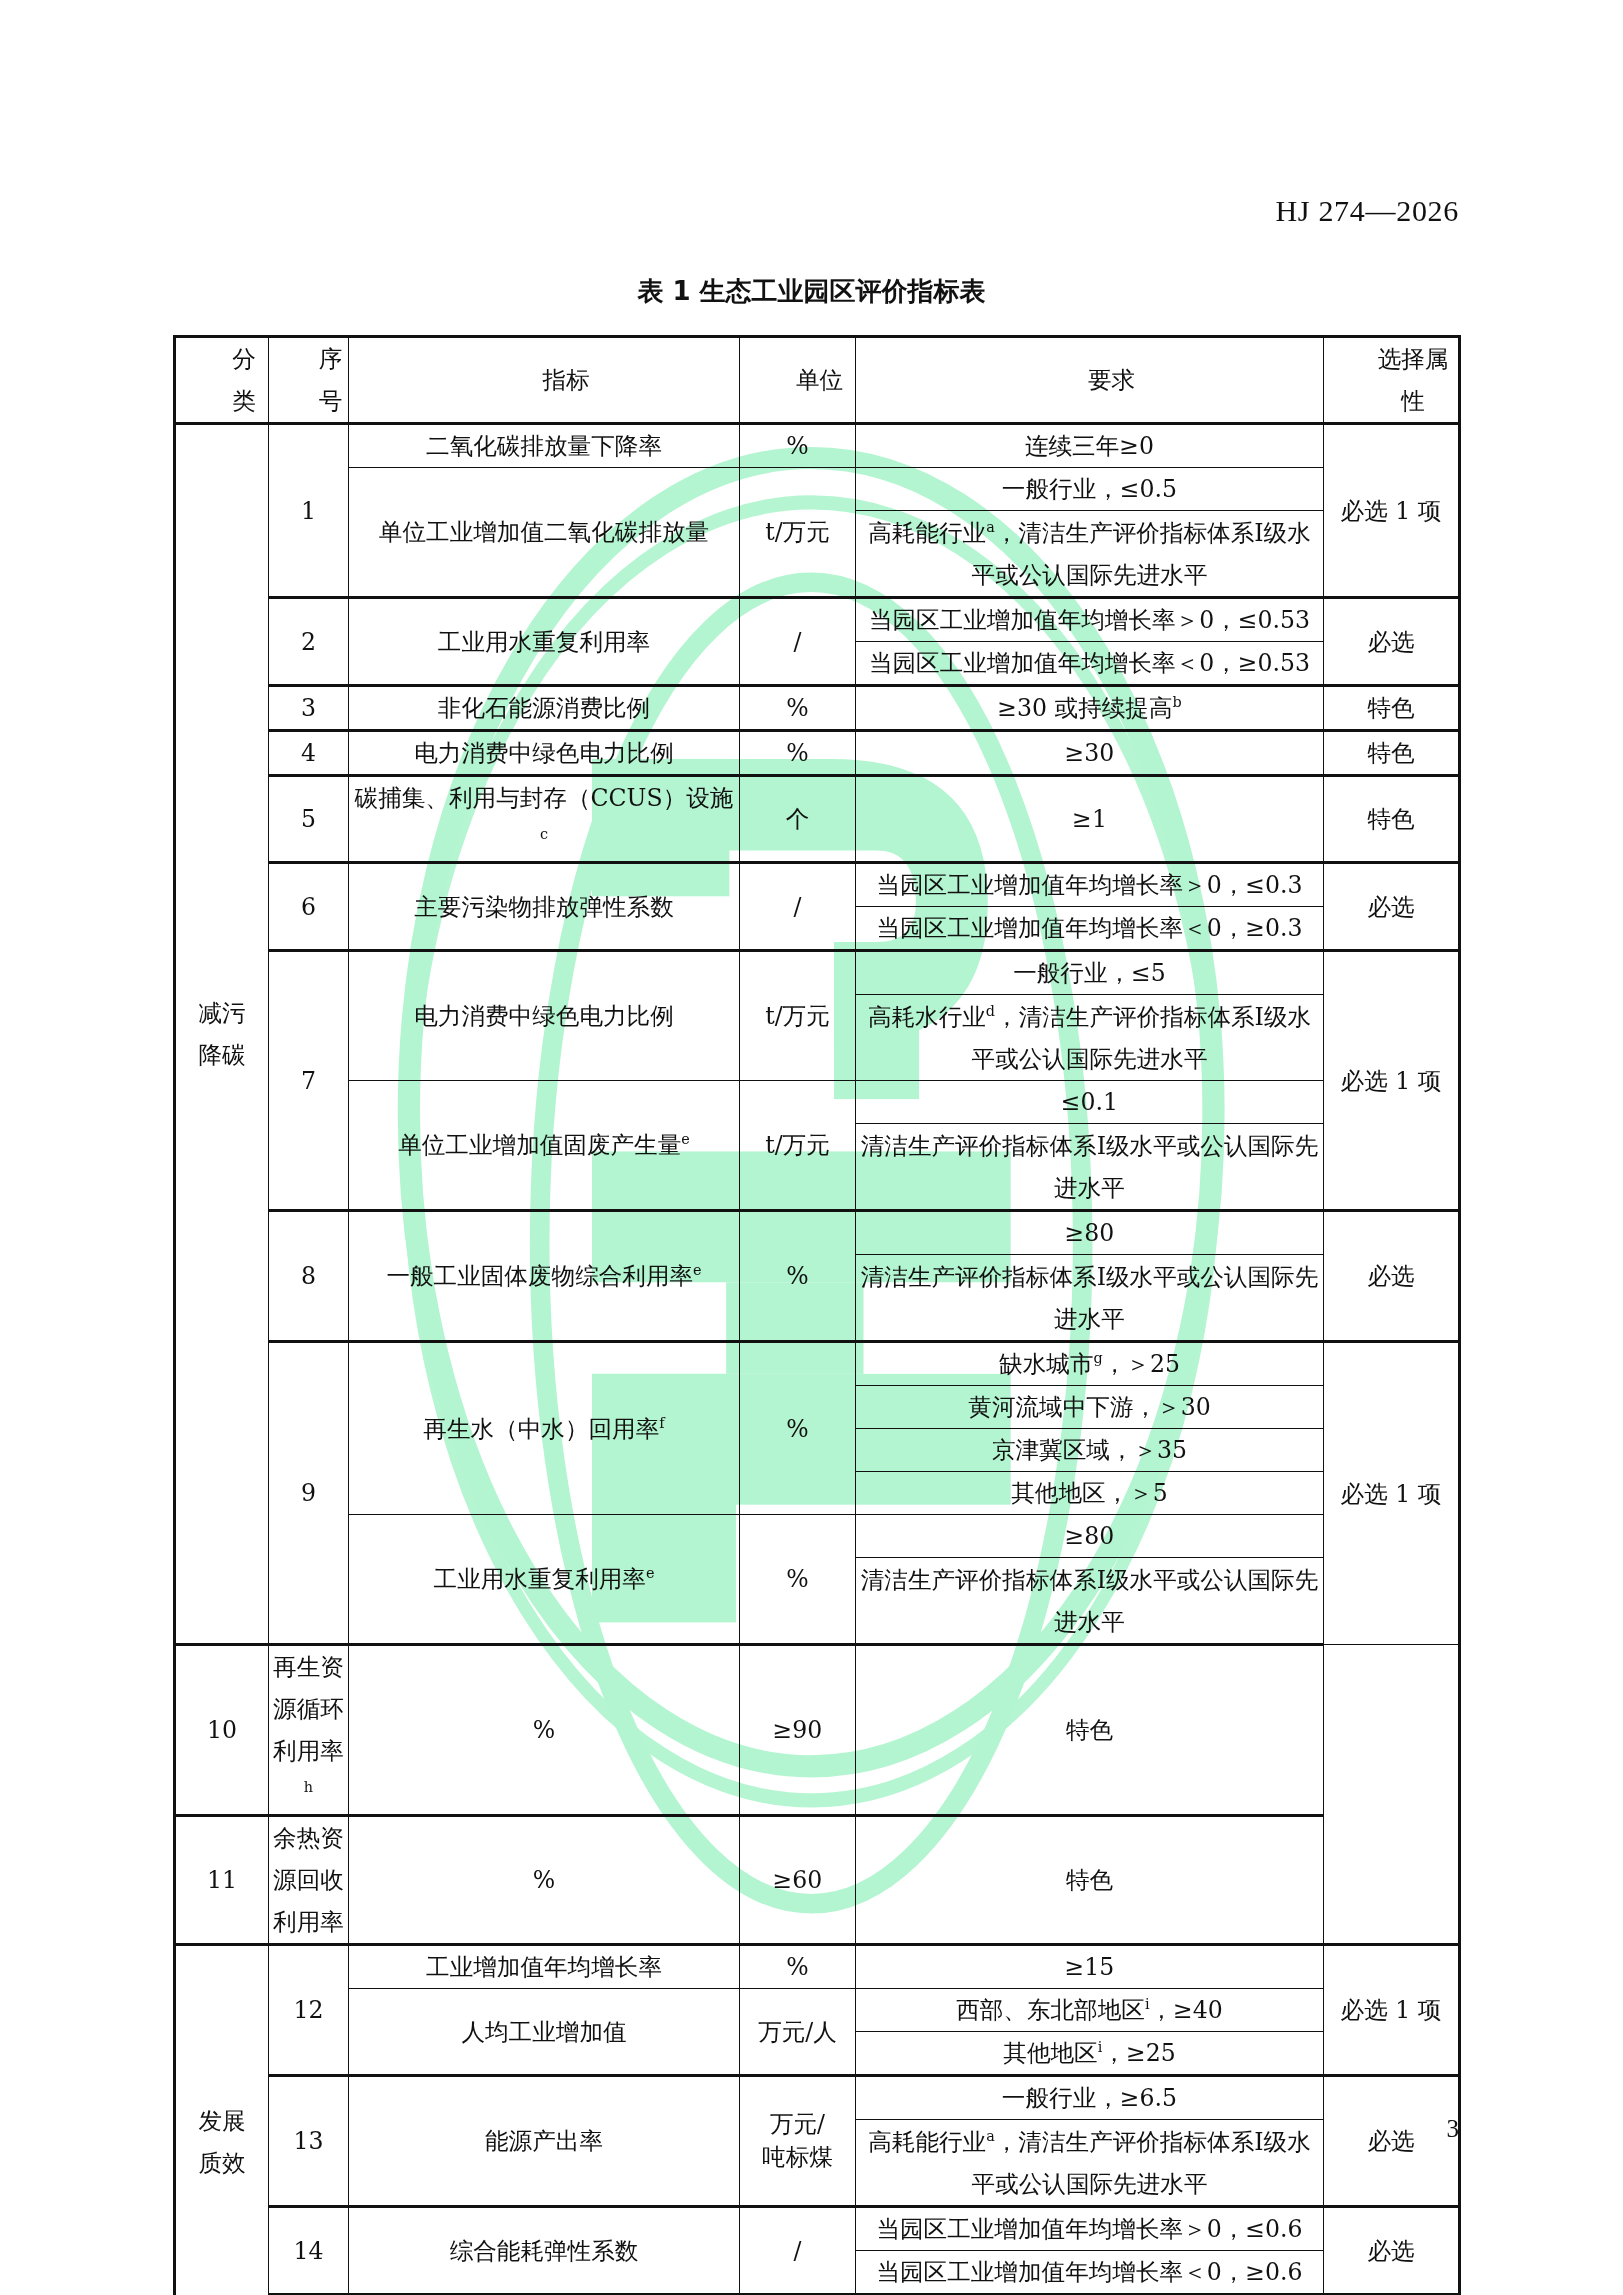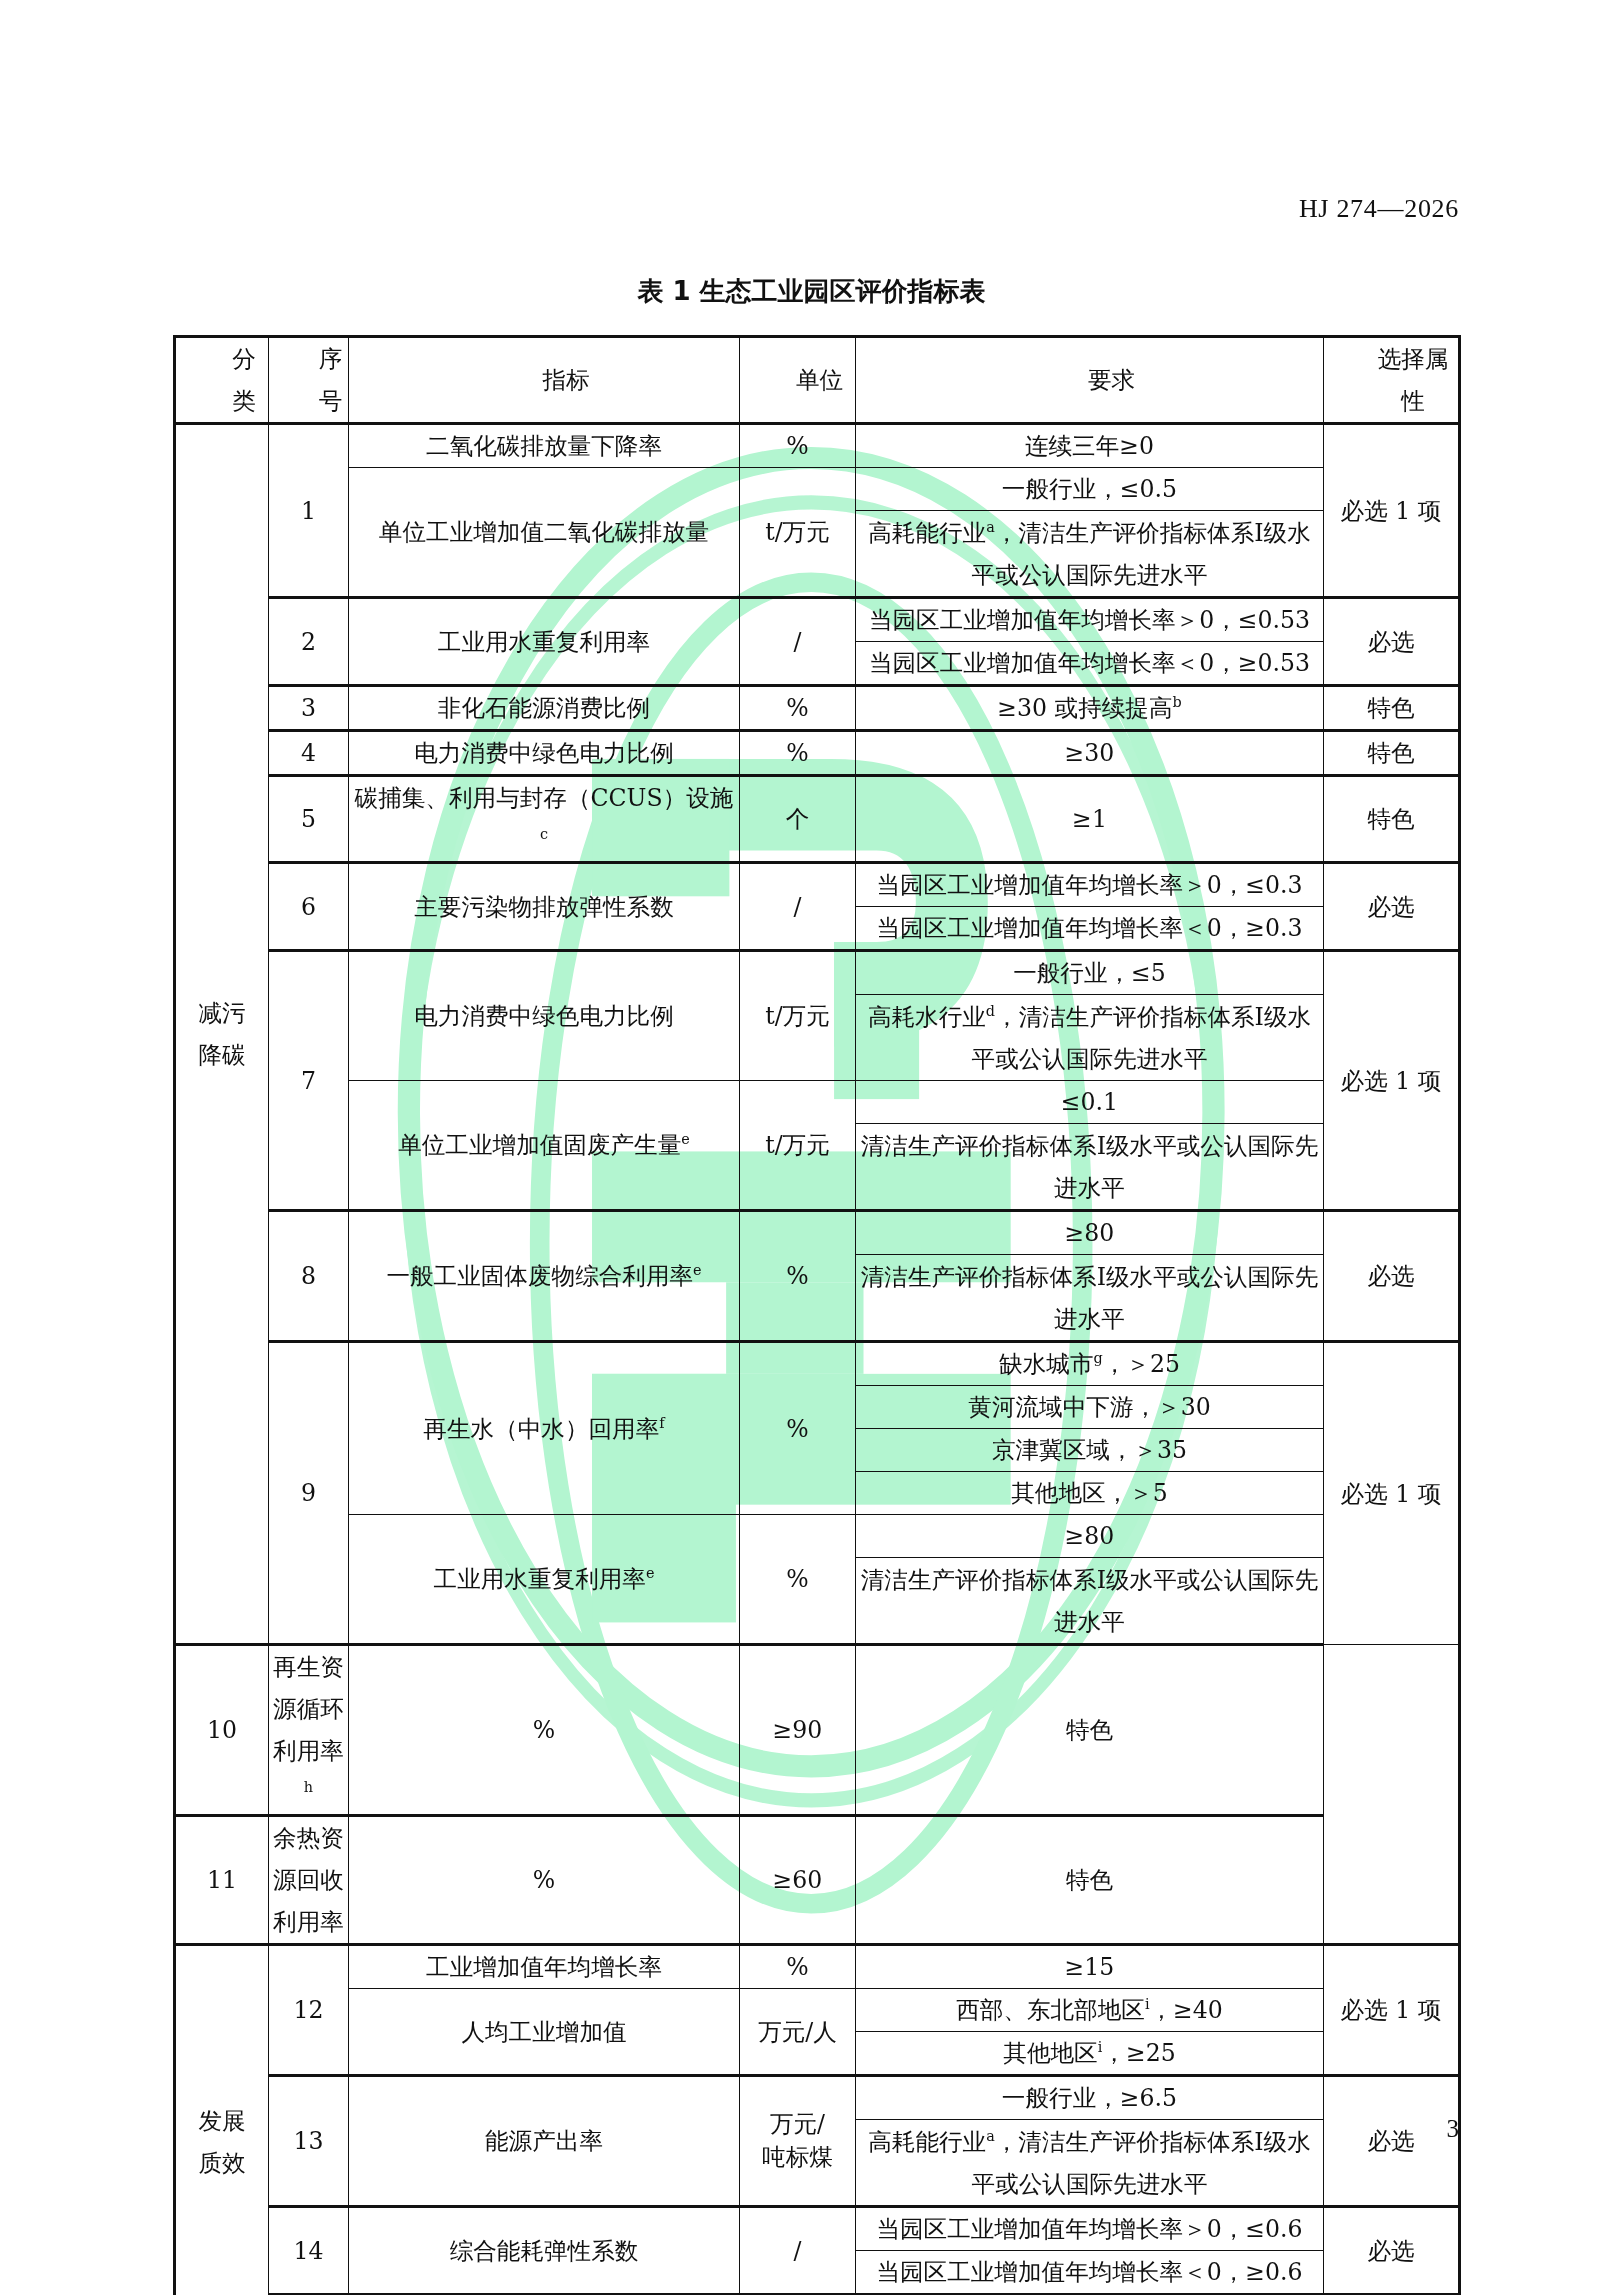--- a/index.html
+++ b/index.html
@@ -1,18 +1,18 @@
 <!DOCTYPE html>
 <html style="font-size:10.5px"><head>
 <meta charset="utf-8">
 <style>
   html, body { margin: 0; padding: 0; background: #ffffff; }
   body { width: 1623px; height: 2295px; position: relative; overflow: hidden;
          font-family: "DejaVu Serif", "Liberation Serif", serif; color: #111; }
-  .doc-code { position: absolute; top: 194px; right: 164px; font-size: 26px; letter-spacing: 0.7px;
+  .doc-code { position: absolute; top: 194px; right: 164px; font-size: 30px; letter-spacing: 0.7px;
               font-family: "Liberation Serif", "DejaVu Serif", serif; }
   .doc-title { position: absolute; top: 274px; left: 0; width: 1623px; text-align: center;
                font-size: 26px; font-weight: bold; font-family: "DejaVu Sans", "Liberation Sans", sans-serif; }
   .page-num { position: absolute; top: 2115px; right: 164px; font-size: 25px;
               font-family: "Liberation Serif", "DejaVu Serif", serif; }
 
   .watermark { position: absolute; left: 0; top: 0; width: 1623px; height: 2295px; pointer-events: none; z-index: 0; }
 
   table.ind { position: absolute; left: 173px; top: 335px; width: 1285px; border-collapse: collapse;
               z-index: 1; table-layout: fixed; font-size: 23.6px; background: transparent; }

